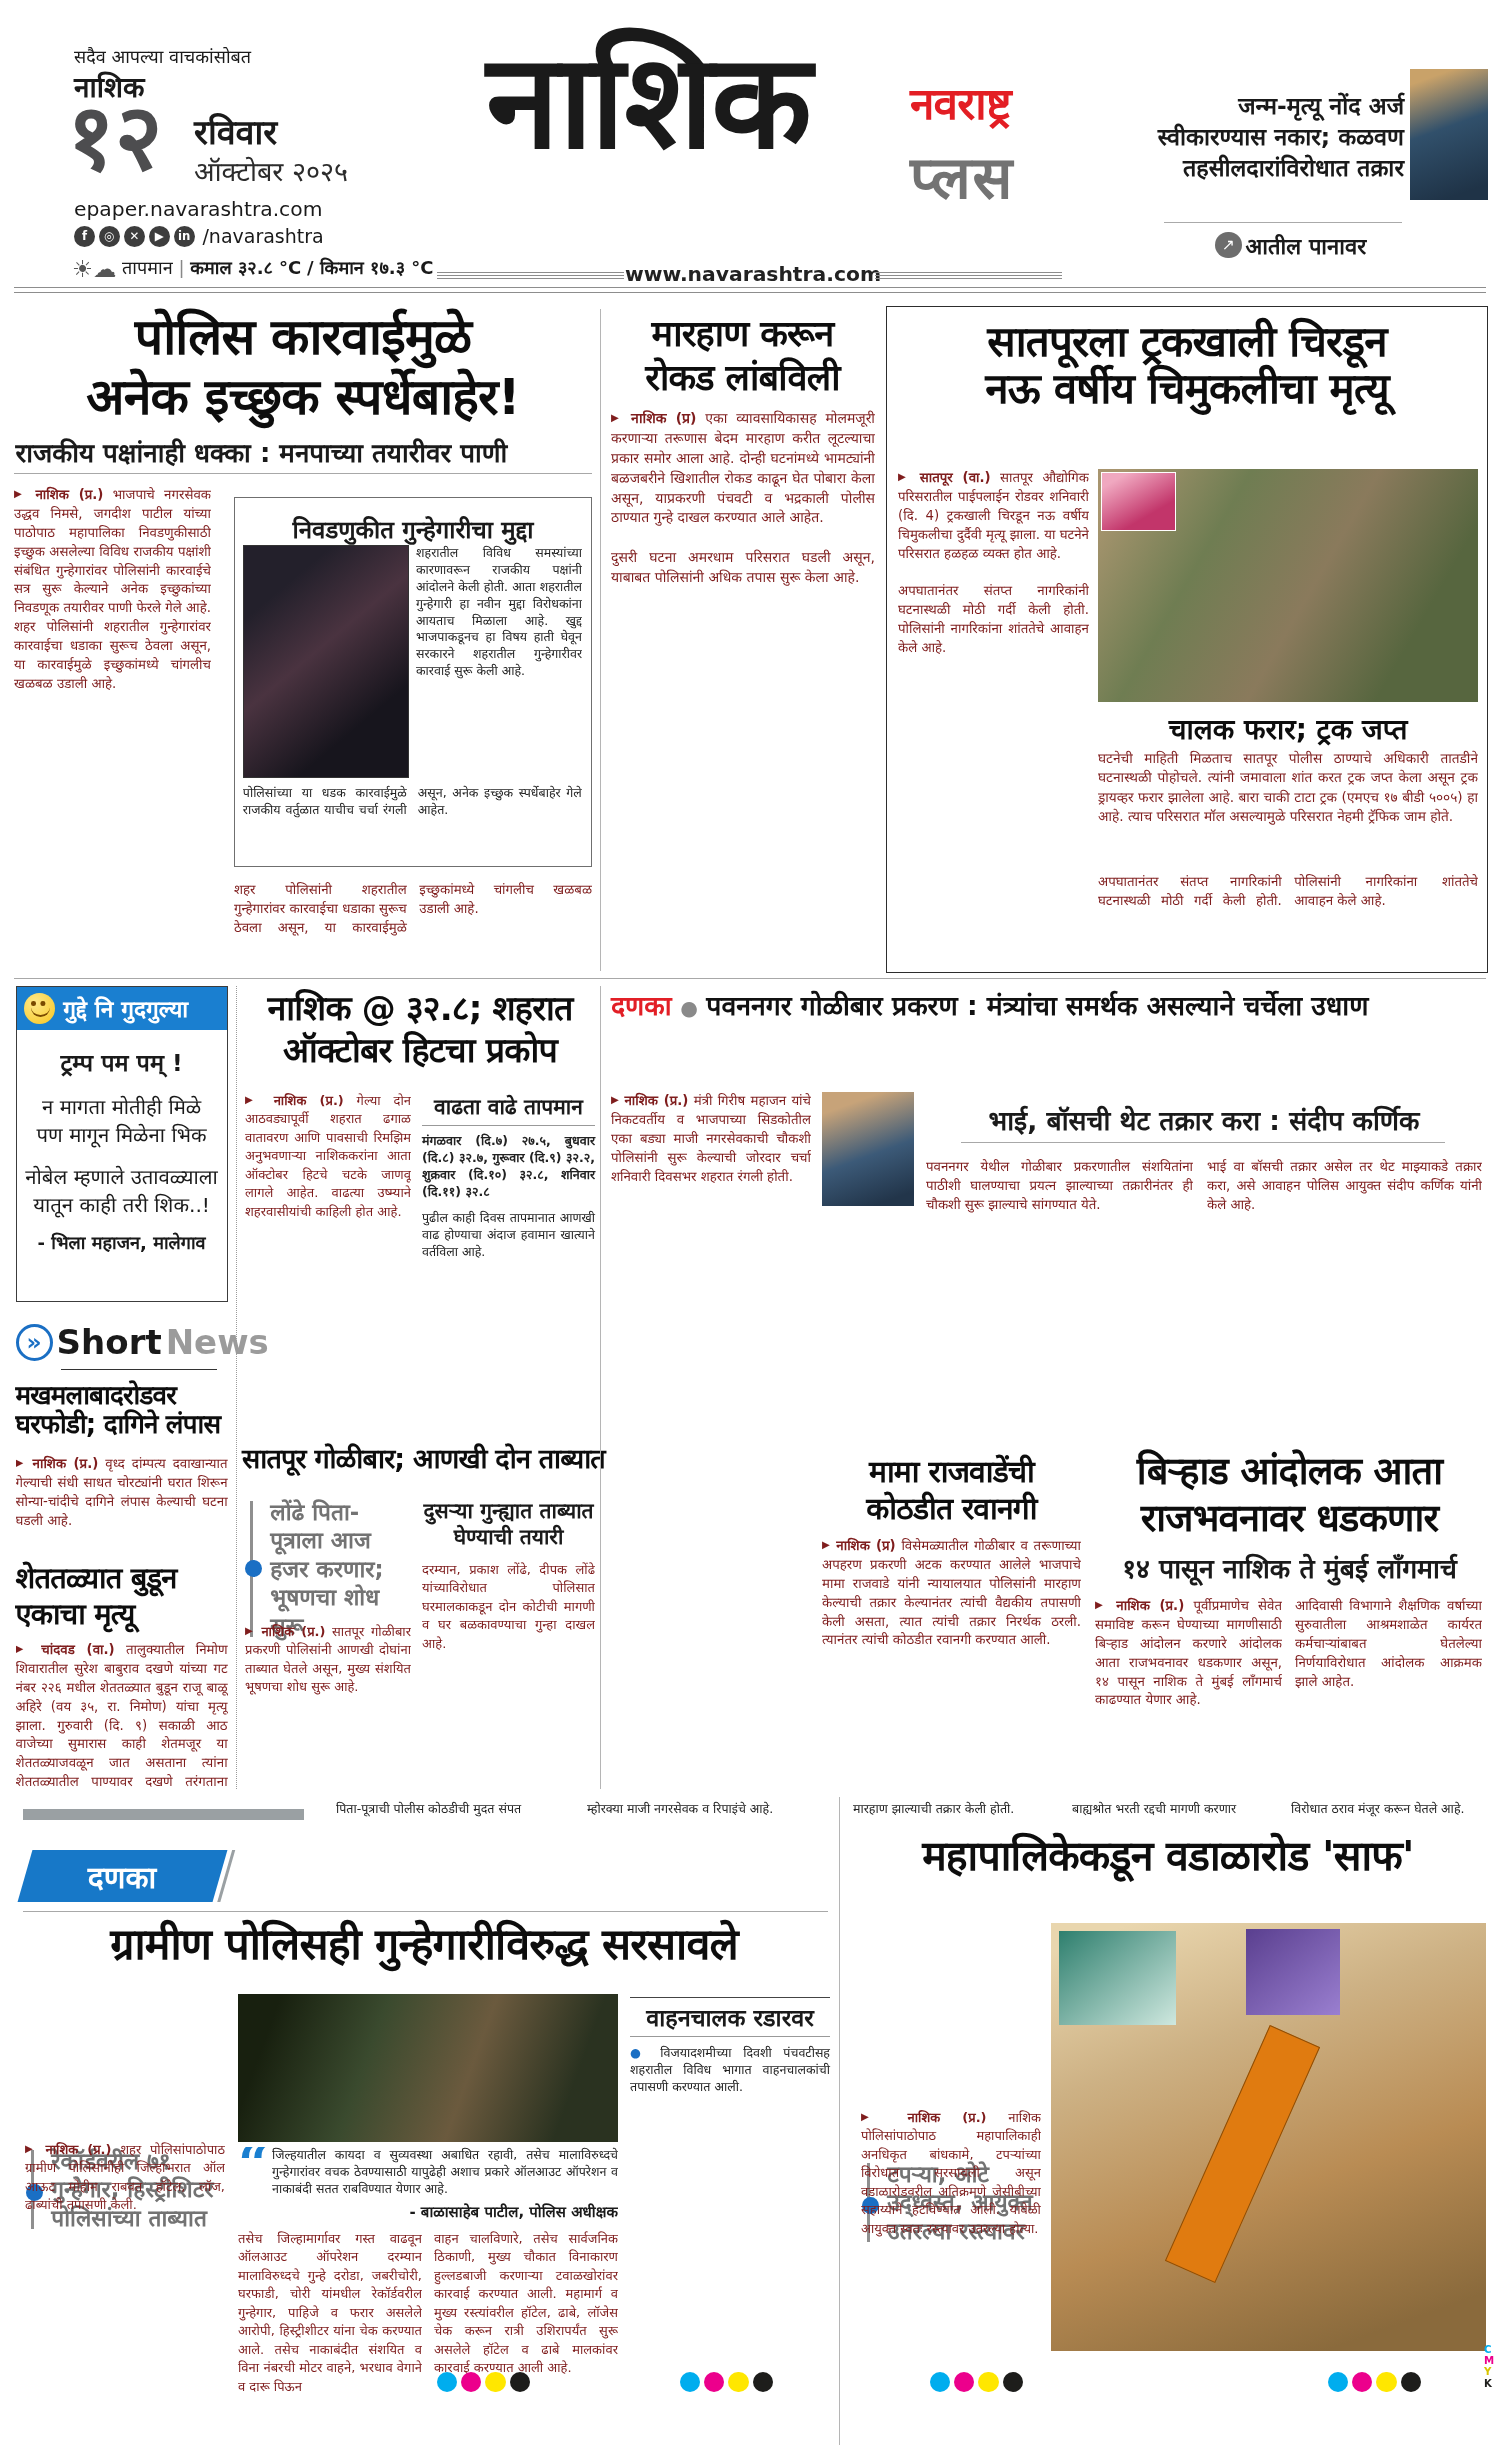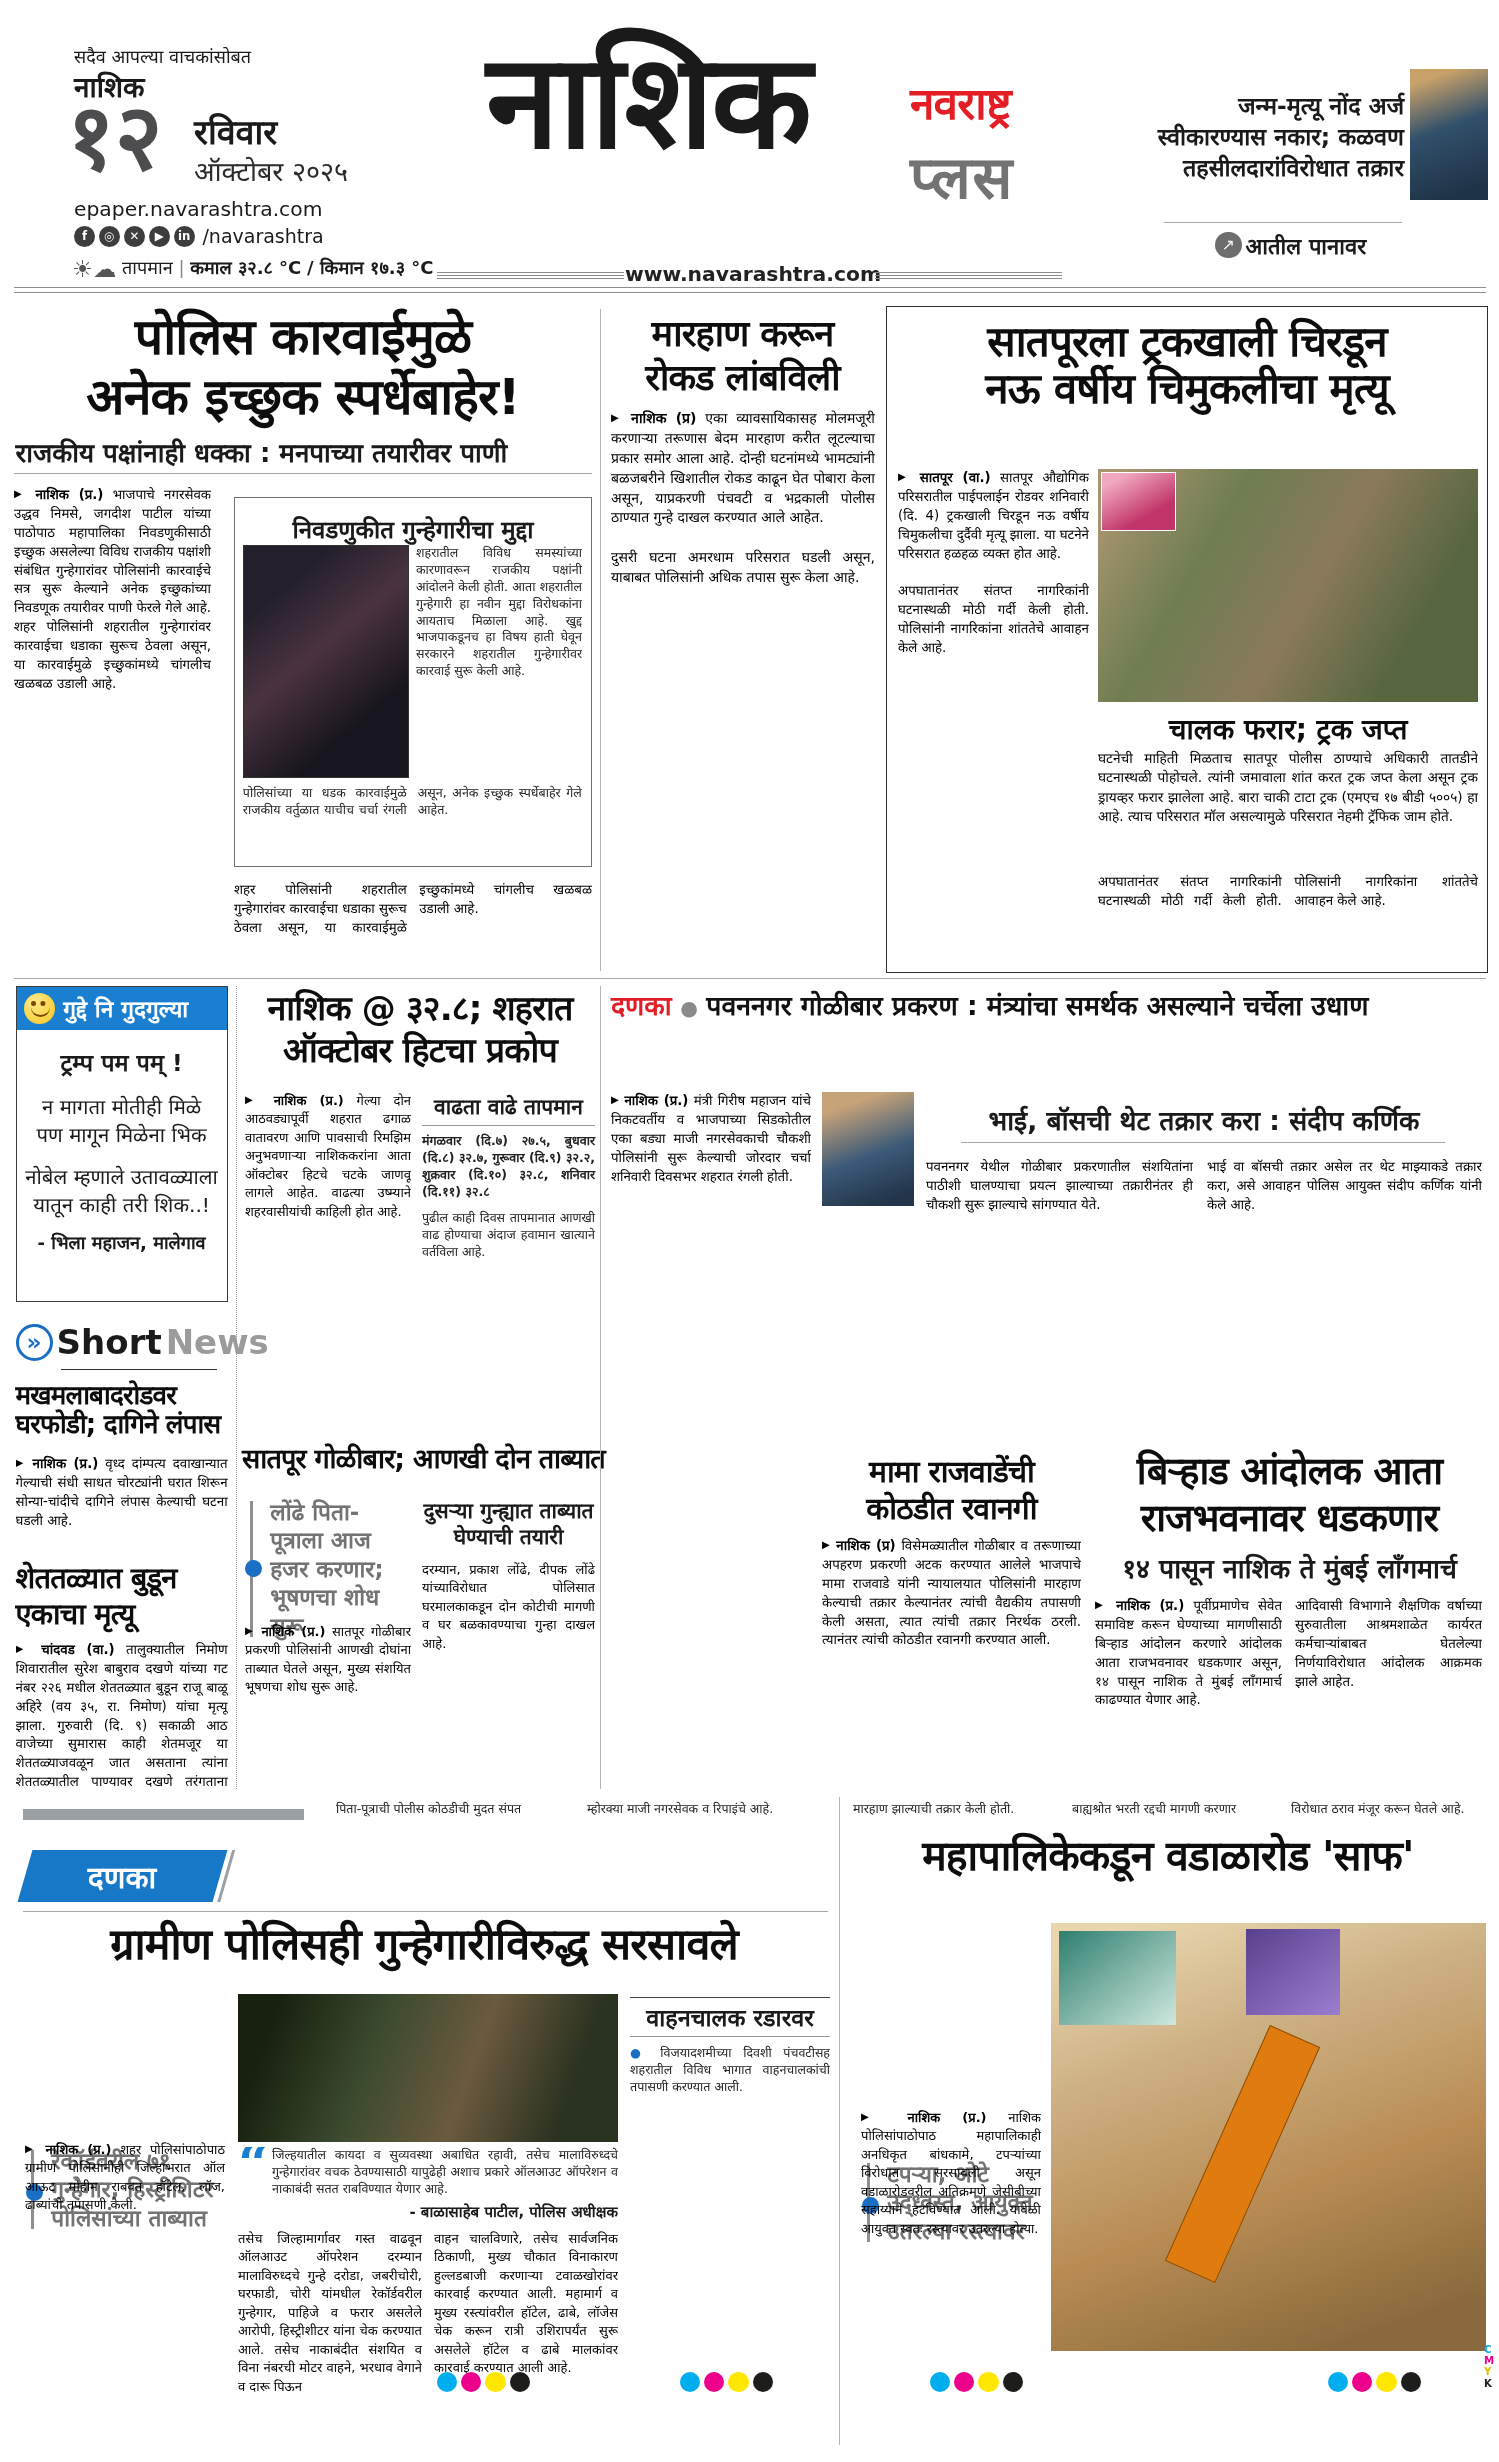--- a/index.html
+++ b/index.html
@@ -3,21 +3,21 @@
 <meta charset="utf-8">
 <style>
   *{margin:0;padding:0;box-sizing:border-box}
   html,body{background:#e8e8e8}
   body{font-family:"DejaVu Sans",sans-serif;color:#1a1a1a}
   #page{position:relative;width:1500px;height:2462px;background:#fff;margin:0 auto;overflow:hidden}
   .abs{position:absolute}
   .hl{font-weight:bold;color:#0d0d0d;line-height:1.12;letter-spacing:-0.8px}
   .center{text-align:center}
   .nowrap{white-space:nowrap}
-  .body{font-size:13.3px;line-height:1.42;text-align:justify;color:#000000}
+  .body{font-size:13.3px;line-height:1.42;text-align:justify;color:#7f1d1d}
   .dl{font-weight:bold}
   .dl::before{content:"▶ ";font-size:10.2px;vertical-align:1.6px}
   .vrule{border-left:0.8px solid #b5b5b5}
   .vrule-dot{border-left:0.8px dotted #9a9a9a}
   .hrule{border-top:0.8px solid #a8a8a8}
   .dbl{height:5.5px;border-top:0.8px solid #8d8d8d;border-bottom:0.8px solid #8d8d8d}
   .photo{background:linear-gradient(135deg,#8c8c8c,#5d5d5d)}
   .cap-title{font-weight:bold;text-align:center;color:#0d0d0d}
   .kicker{font-weight:bold;color:#111}
   .redtag{color:#e21f26;font-weight:bold}

